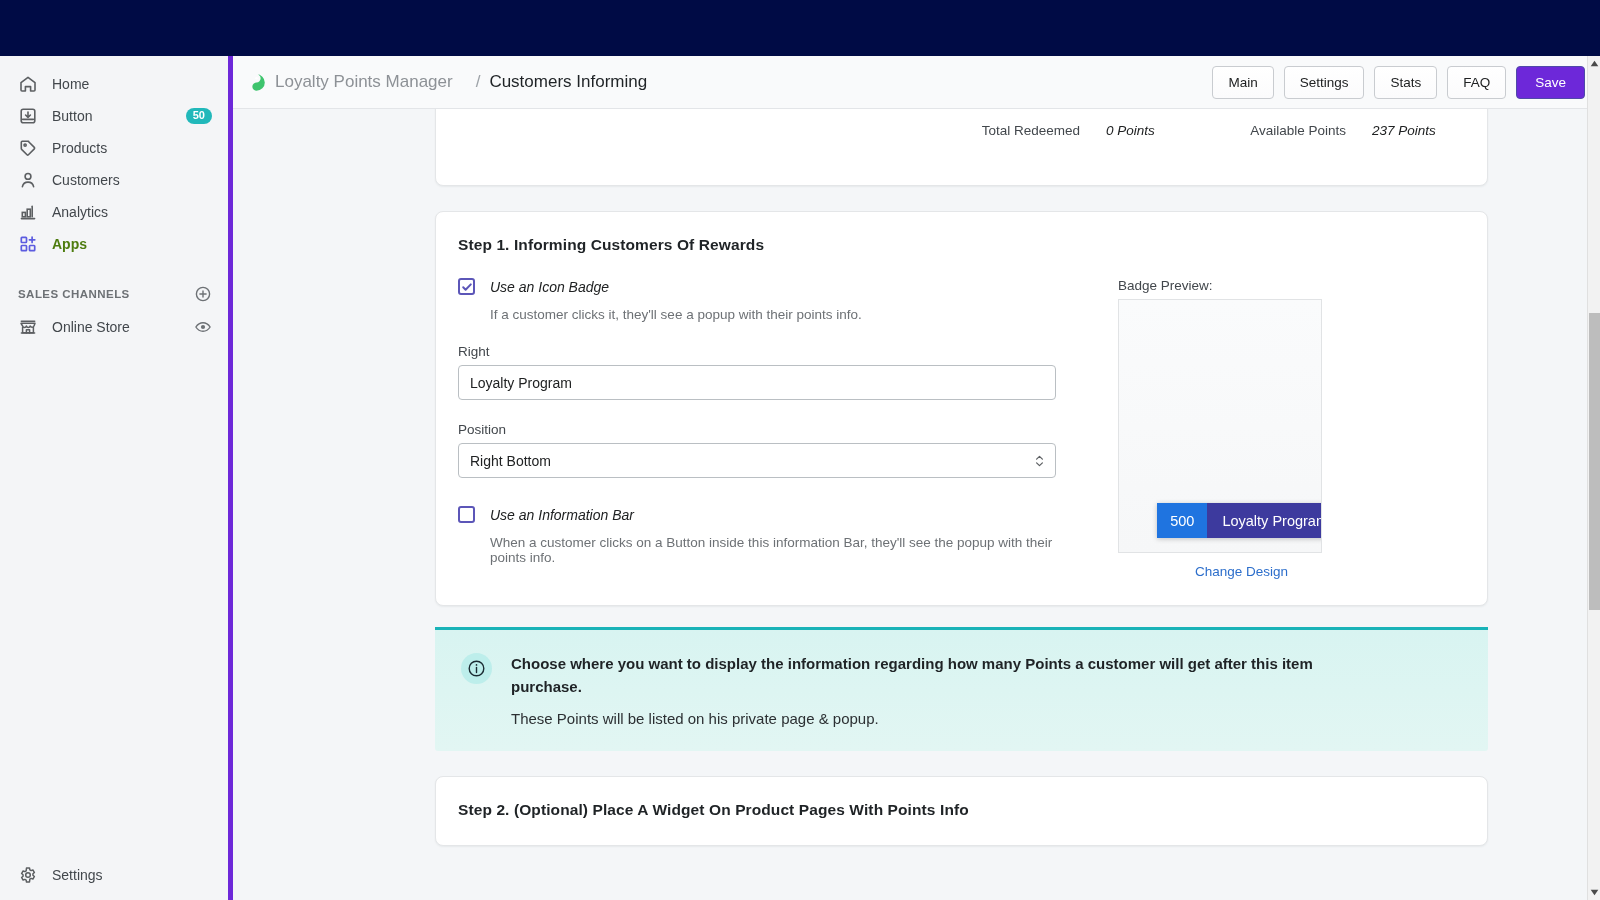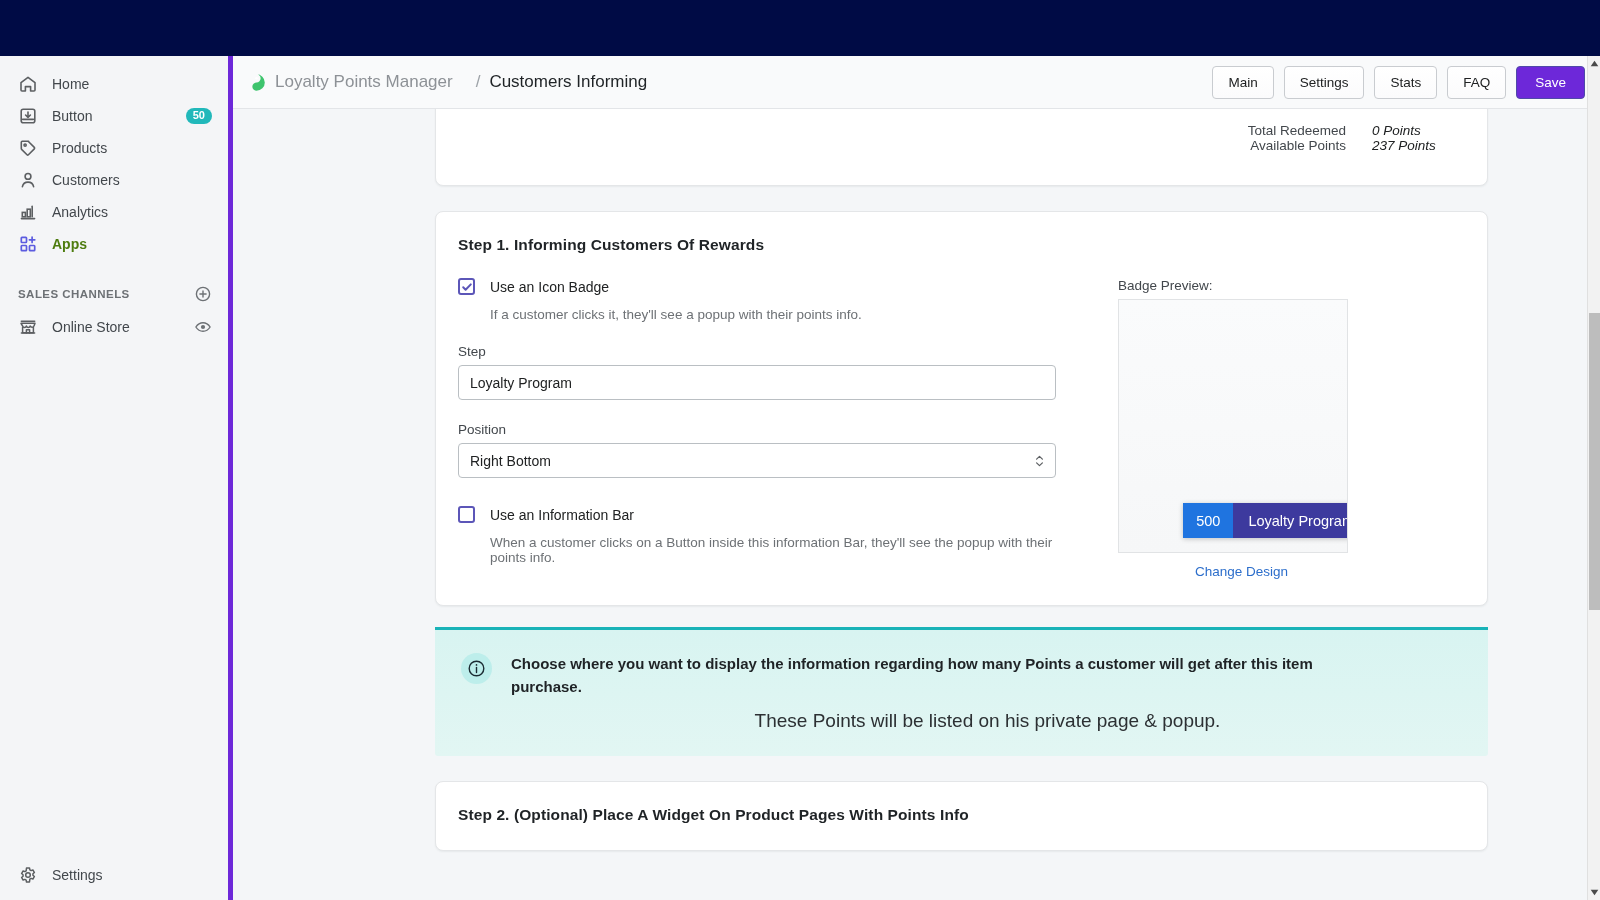--- a/index.html
+++ b/index.html
@@ -131,35 +131,35 @@
     background: #ffffff;
     border: 1px solid #e4e6e8;
     border-radius: 8px;
     box-shadow: 0 1px 2px rgba(22,29,37,0.06);
   }
 
   
   .summary-card { height: 192px; position: relative; padding: 0 26px; }
   .summary-rows {
     position: absolute; top: 128px; right: 33px;
-    display: flex; flex-direction: column; gap: 0;
+    display: flex; flex-direction: row; gap: 10px;
   }
   .summary-row { display: flex; align-items: center; font-size: 13.5px; }
   .sum-label { color: #42474c; text-align: right; width: 148px; }
   .sum-value { font-style: italic; color: #202223; width: 108px; padding-left: 26px; }
 
   
   .step-card { margin-top: 25px; padding: 24px 22px 26px 22px; position: relative; }
   .step-title { font-size: 15.5px; font-weight: 700; color: #1f2326; letter-spacing: .1px; }
 
   .step-body { display: flex; margin-top: 24px; }
   .step-left { width: 632px; flex: 0 0 632px; }
   .step-right { flex: 1 1 auto; padding-left: 28px; }
 
-  .check-row { display: flex; align-items: center; cursor: pointer; }
+  .check-row { display: flex; align-items: center; cursor: pointer; font-style: italic; }
   .cbox {
     width: 17px; height: 17px; border-radius: 3px;
     border: 2px solid #5c56b8; background: #ffffff;
     display: flex; align-items: center; justify-content: center;
     flex: 0 0 17px;
   }
   .cbox.empty { border-color: #5c56b8; }
   .check-label { margin-left: 15px; font-size: 14px; color: #202223; }
   .check-help {
     margin: 12px 0 0 32px; font-size: 13.5px; color: #6d7175;
@@ -178,21 +178,21 @@
   }
   .select { position: relative; justify-content: flex-start; cursor: pointer; text-align: right; }
   .select .chev {
     position: absolute; right: 11px; top: 50%;
     transform: translateY(-50%);
     width: 9px; height: 16px;
   }
 
   .preview-label { font-size: 13.5px; color: #42474c; margin-bottom: 6px; }
   .preview-box {
-    width: 230px; height: 254px;
+    width: 204px; height: 254px;
     border: 1px solid #e1e3e5;
     background: linear-gradient(180deg,#fafbfc,#f6f7f8);
     position: relative; overflow: hidden;
   }
   .badge-widget {
     position: absolute; right: -22px; bottom: 14px;
     display: flex; align-items: stretch;
     height: 35px;
     box-shadow: 0 1px 5px rgba(0,0,0,0.22);
   }
@@ -225,21 +225,21 @@
     width: 31px; height: 31px; border-radius: 50%;
     background: #bdeeeb;
     display: flex; align-items: center; justify-content: center;
     flex: 0 0 31px; margin-right: 19px; margin-top: 1px;
   }
   .banner-text { flex: 1 1 auto; }
   .banner-title {
     font-size: 15px; font-weight: 700; color: #1f2326;
     line-height: 1.55; max-width: 810px;
   }
-  .banner-sub { margin-top: 11px; font-size: 19px; color: #2c3033; text-align: center; }
+  .banner-sub { margin-top: 11px; font-size: 15px; color: #2c3033; }
 
   
   .sb-outer {
     position: absolute; top: 56px; right: 0;
     width: 13px; height: 844px;
     background: #f2f2f2; border-left: 1px solid #e0e0e0;
     z-index: 50;
   }
   .sb-arrow {
     position: absolute; left: 0; width: 13px; height: 15px;
@@ -434,21 +434,21 @@
                 <span class="cbox">
                   <svg width="12" height="12" viewBox="0 0 12 12" fill="none" stroke="#5c56b8" stroke-width="2" stroke-linecap="round" stroke-linejoin="round">
                     <path d="M2.2 6.3 4.6 8.7 9.8 3.4"></path>
                   </svg>
                 </span>
                 <span class="check-label">Use an Icon Badge</span>
               </div>
               <div class="check-help">If a customer clicks it, they'll see a popup with their points info.</div>
 
               <div class="field">
-                <div class="field-label">Step</div>
+                <div class="field-label">Right</div>
                 <input class="input" type="text" value="Loyalty Program" style="">
               </div>
 
               <div class="field">
                 <div class="field-label">Position</div>
                 <div class="select">
                   <span>Right Bottom</span>
                   <span class="chev">
                     <svg width="9" height="16" viewBox="0 0 9 16" fill="none" stroke="#5c5f62" stroke-width="1.2" stroke-linecap="round" stroke-linejoin="round">
                       <path d="M1.6 6.2 4.5 3.3l2.9 2.9"></path>

